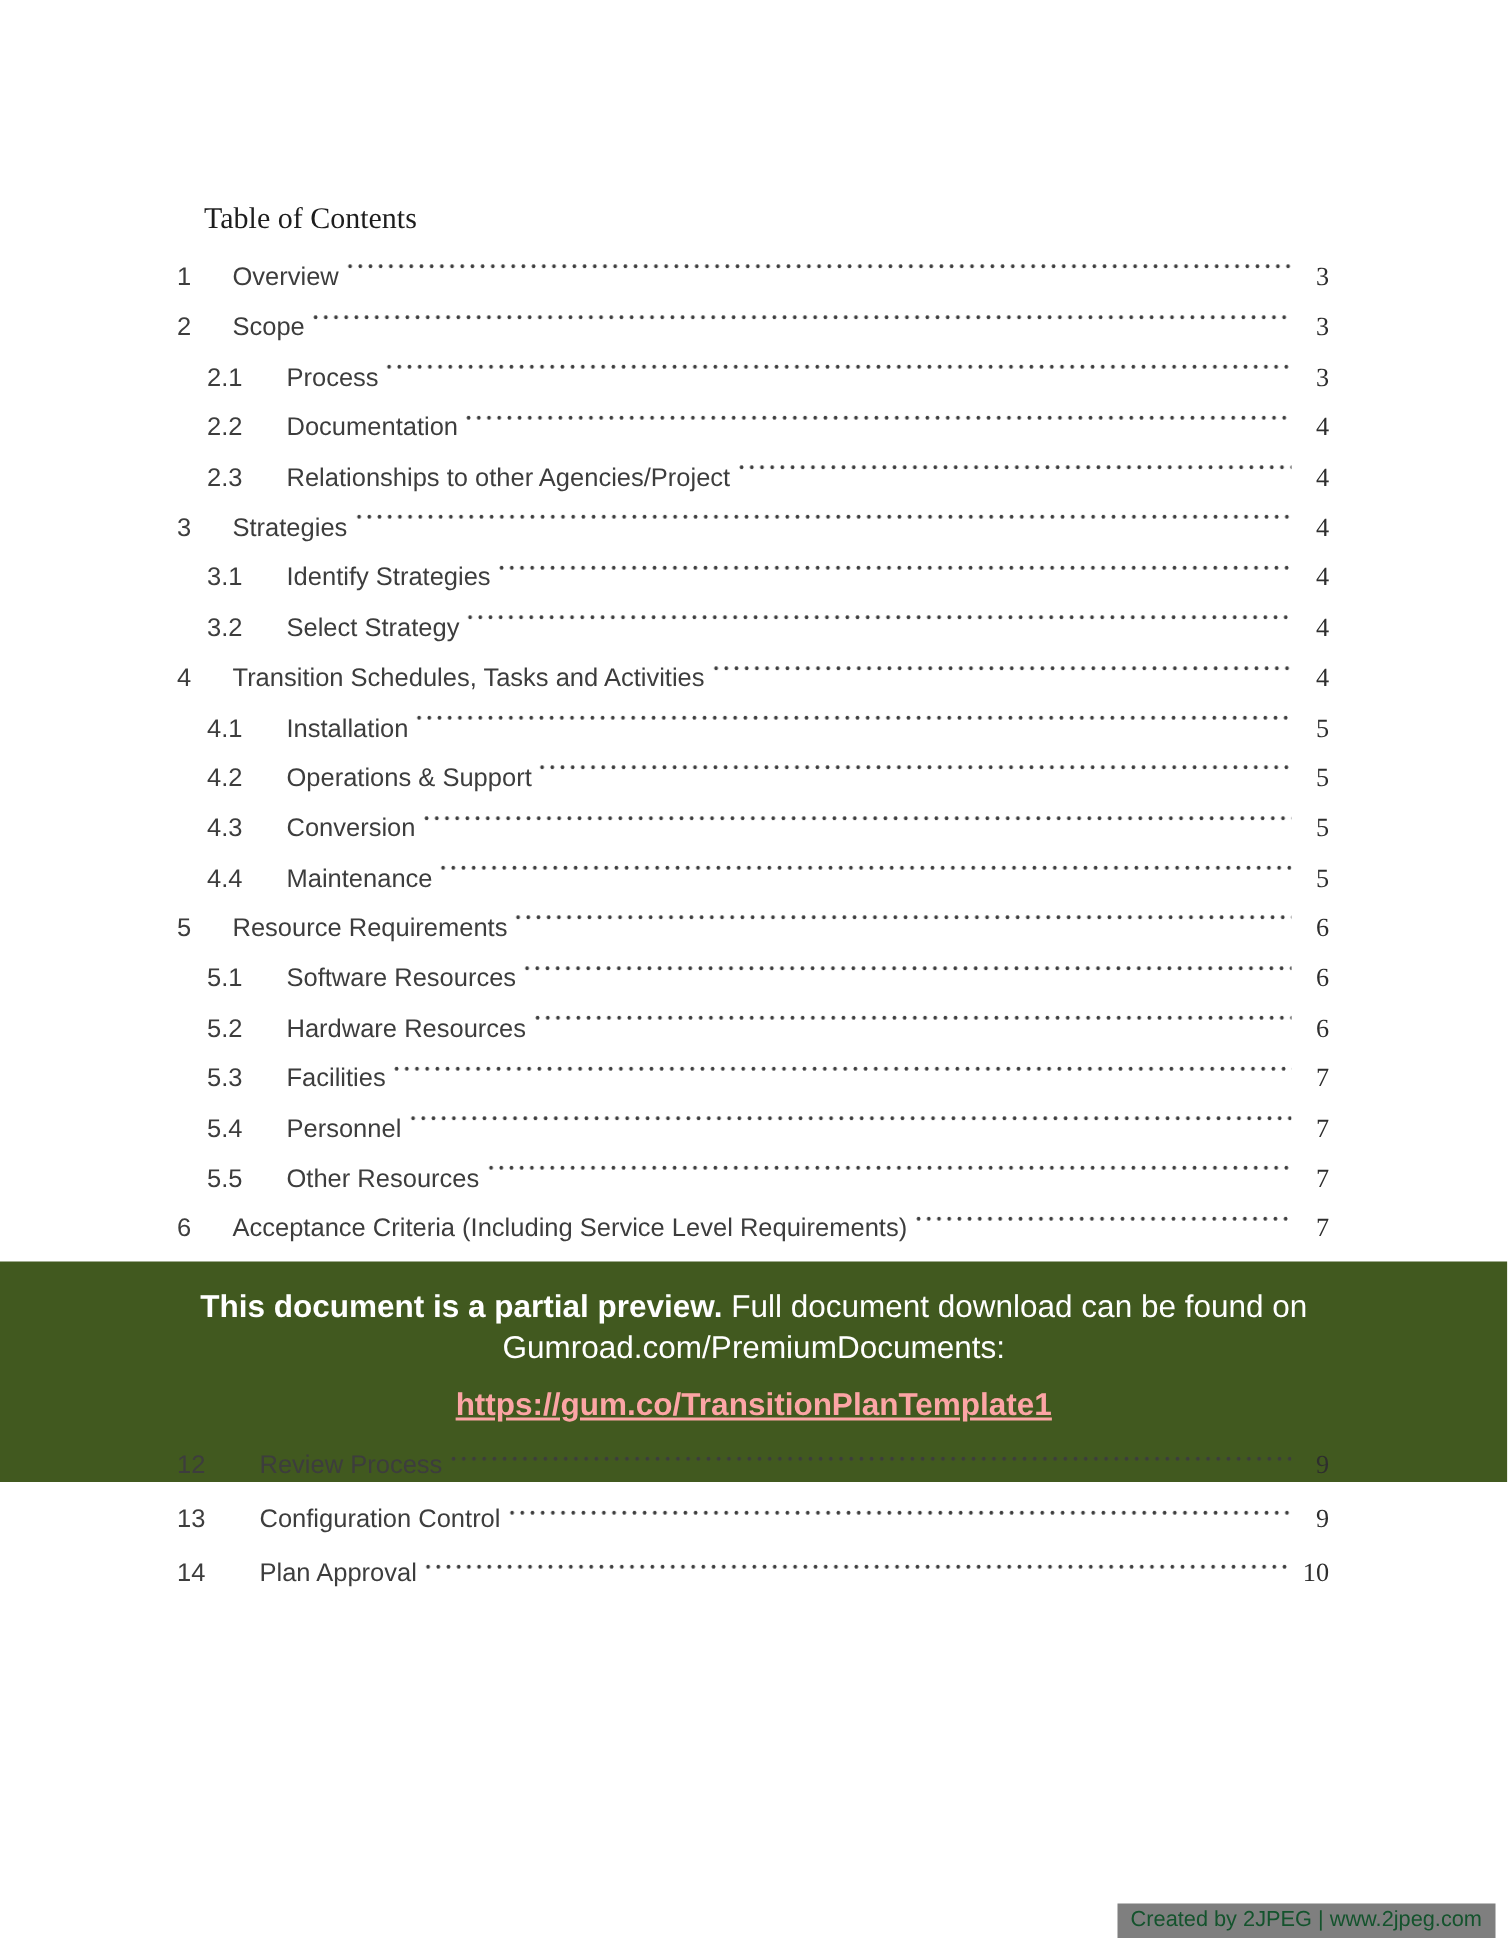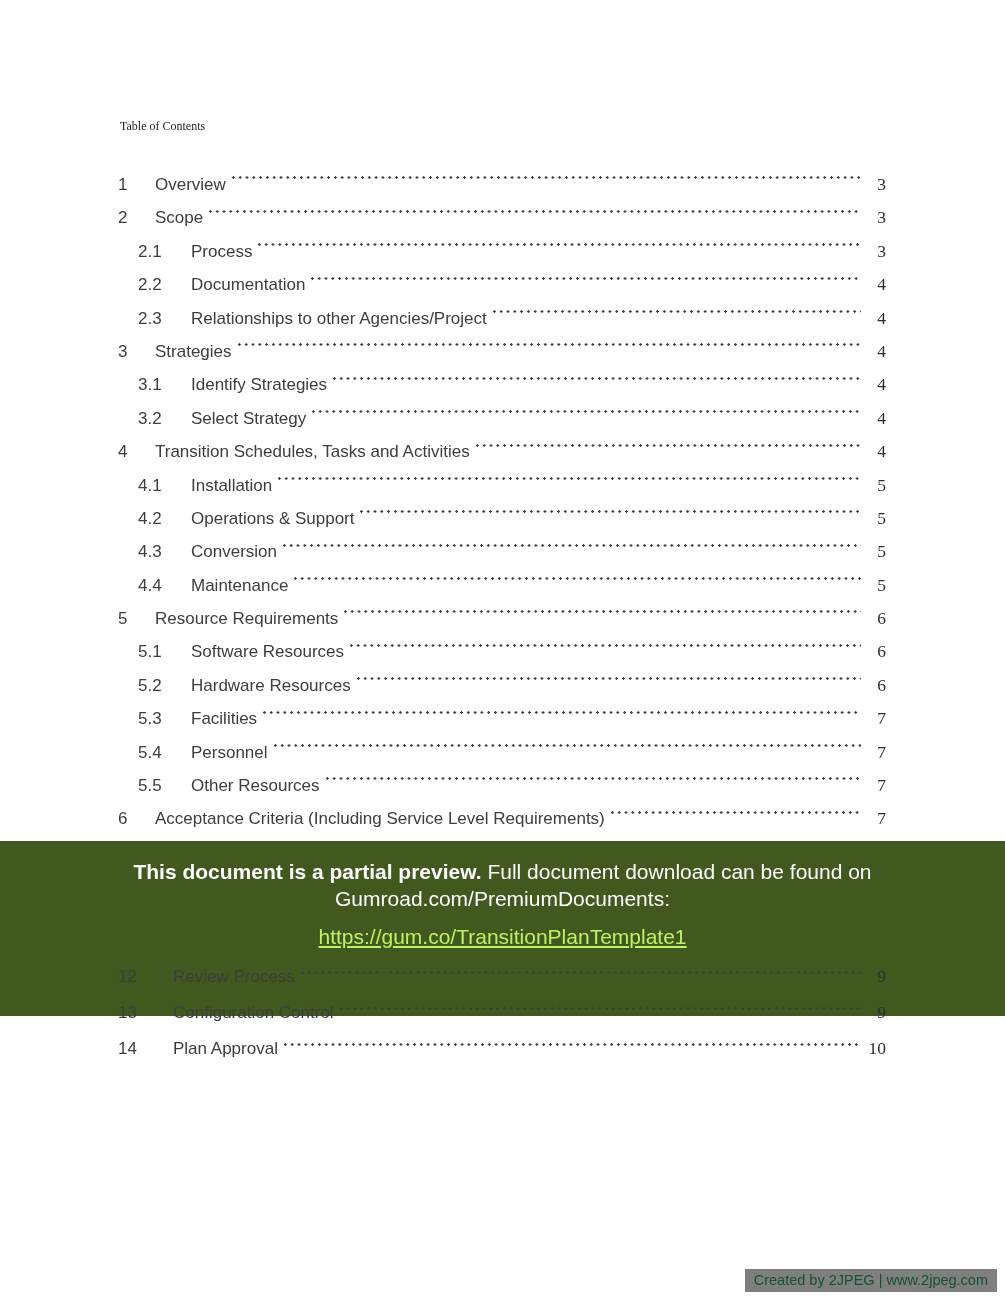--- a/index.html
+++ b/index.html
@@ -8,24 +8,24 @@
     width: 1005px;
     height: 1301px;
     background: #ffffff;
     font-family: "Liberation Sans", sans-serif;
     overflow: hidden;
   }
   .toc-title {
     position: absolute;
     top: 117px;
     left: 118px;
-    margin: 2px;
+    margin: 18px;
     font-family: "Liberation Serif", serif;
     font-weight: 400;
-    font-size: 12px;
+    font-size: 20px;
     color: #1d1d1d;
   }
   .toc {
     position: absolute;
     left: 118px;
     width: 768px;
   }
   #toc-top { top: 151px; }
   #toc-bottom { top: 943px; }
   .row {
@@ -56,34 +56,35 @@
     font-size: 17.5px;
     color: #2e2e2e;
     min-width: 18px;
     text-align: right;
   }
   .banner {
     position: absolute;
     left: 0;
     top: 841px;
     width: 100%;
-    height: 175px;
+    height: 147px;
     box-sizing: border-box;
     padding-top: 17px;
     background: #41591f;
     color: #ffffff;
     text-align: center;
     font-size: 21px;
   }
   .banner p { margin: 0; line-height: 27px; }
   .banner .link-wrap { margin-top: 11px; }
   .banner a {
-    color: #bef264;
+    color: #fca5a5;
     text-decoration: underline;
     cursor: pointer;
+    font-weight: bold;
   }
   .watermark {
     position: absolute;
     right: 8px;
     bottom: 9px;
     background: rgba(104, 104, 104, 0.85);
     color: #14532d;
     font-size: 14.5px;
     padding: 3px 9px 4px 9px;
   }

